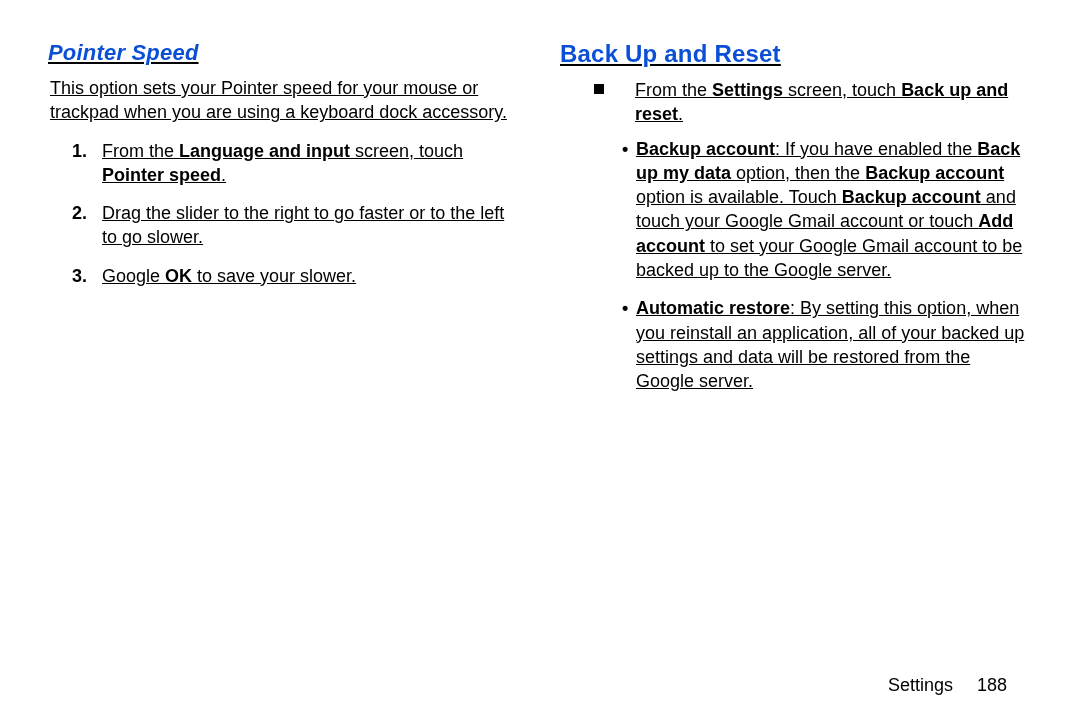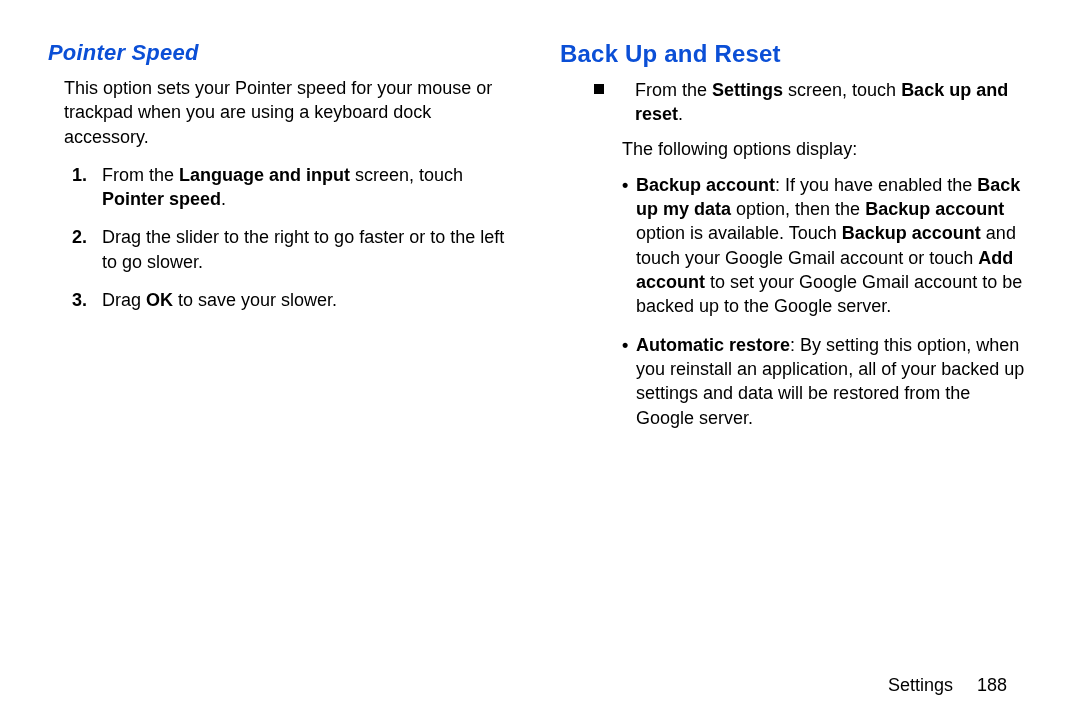--- a/index.html
+++ b/index.html
@@ -17,20 +17,21 @@
     height: 720px;
     padding: 40px 48px 20px 48px;
     display: flex;
     flex-direction: row;
     gap: 40px;
     position: relative;
   }
   .col {
     flex: 1 1 0;
     min-width: 0;
+    text-decoration: underline;
   }
   .h-sub {
     font-family: Arial, Helvetica, sans-serif;
     font-weight: 700;
     font-style: italic;
     color: #0b4fd6;
     font-size: 22px;
     margin: 0 0 10px 0;
     letter-spacing: 0.2px;
   }
@@ -38,21 +39,21 @@
     font-family: Arial, Helvetica, sans-serif;
     font-weight: 900;
     color: #0b4fd6;
     font-size: 24px;
     margin: 0 0 10px 0;
     letter-spacing: 0.2px;
   }
   .para {
     font-size: 18px;
     line-height: 1.35;
-    margin: 0 0 14px 16px;
+    margin: 0 0 14px 2px;
   }
   ol.steps {
     font-size: 18px;
     line-height: 1.35;
     margin: 0;
     padding-left: 54px;
     counter-reset: step;
     list-style: none;
   }
   ol.steps > li {
@@ -125,36 +126,35 @@
     <h3 class="h-sub">Pointer Speed</h3>
     <p class="para">This option sets your Pointer speed for your mouse or trackpad when you are using a keyboard dock accessory.</p>
     <ol class="steps">
       <li>
         <span>From the </span><span class="bold">Language and input</span><span> screen, touch </span><span class="bold">Pointer speed</span><span>.</span>
       </li>
       <li>
         <span>Drag the slider to the right to go faster or to the left to go slower.</span>
       </li>
       <li>
-        <span>Drag </span><span class="bold">OK</span><span> to save your slower.</span>
+        <span>Google </span><span class="bold">OK</span><span> to save your slower.</span>
       </li>
     </ol>
   </div>
 
   <div class="col">
     <h2 class="h-main">Back Up and Reset</h2>
 
     <div class="sq-row">
       <div class="sq"></div>
       <div class="body">
         <span>From the </span><span class="bold">Settings</span><span> screen, touch </span><span class="bold">Back up and reset</span><span>.</span>
       </div>
     </div>
 
-    <div class="following">The following options display:</div>
 
     <ul class="bullets">
       <li>
         <span class="bold">Backup account</span><span>: If you have enabled the </span><span class="bold">Back up my data</span><span> option, then the </span><span class="bold">Backup account</span><span> option is available. Touch </span><span class="bold">Backup account</span><span> and touch your Google Gmail account or touch </span><span class="bold">Add account</span><span> to set your Google Gmail account to be backed up to the Google server.</span>
       </li>
       <li>
         <span class="bold">Automatic restore</span><span>: By setting this option, when you reinstall an application, all of your backed up settings and data will be restored from the Google server.</span>
       </li>
     </ul>
   </div>

